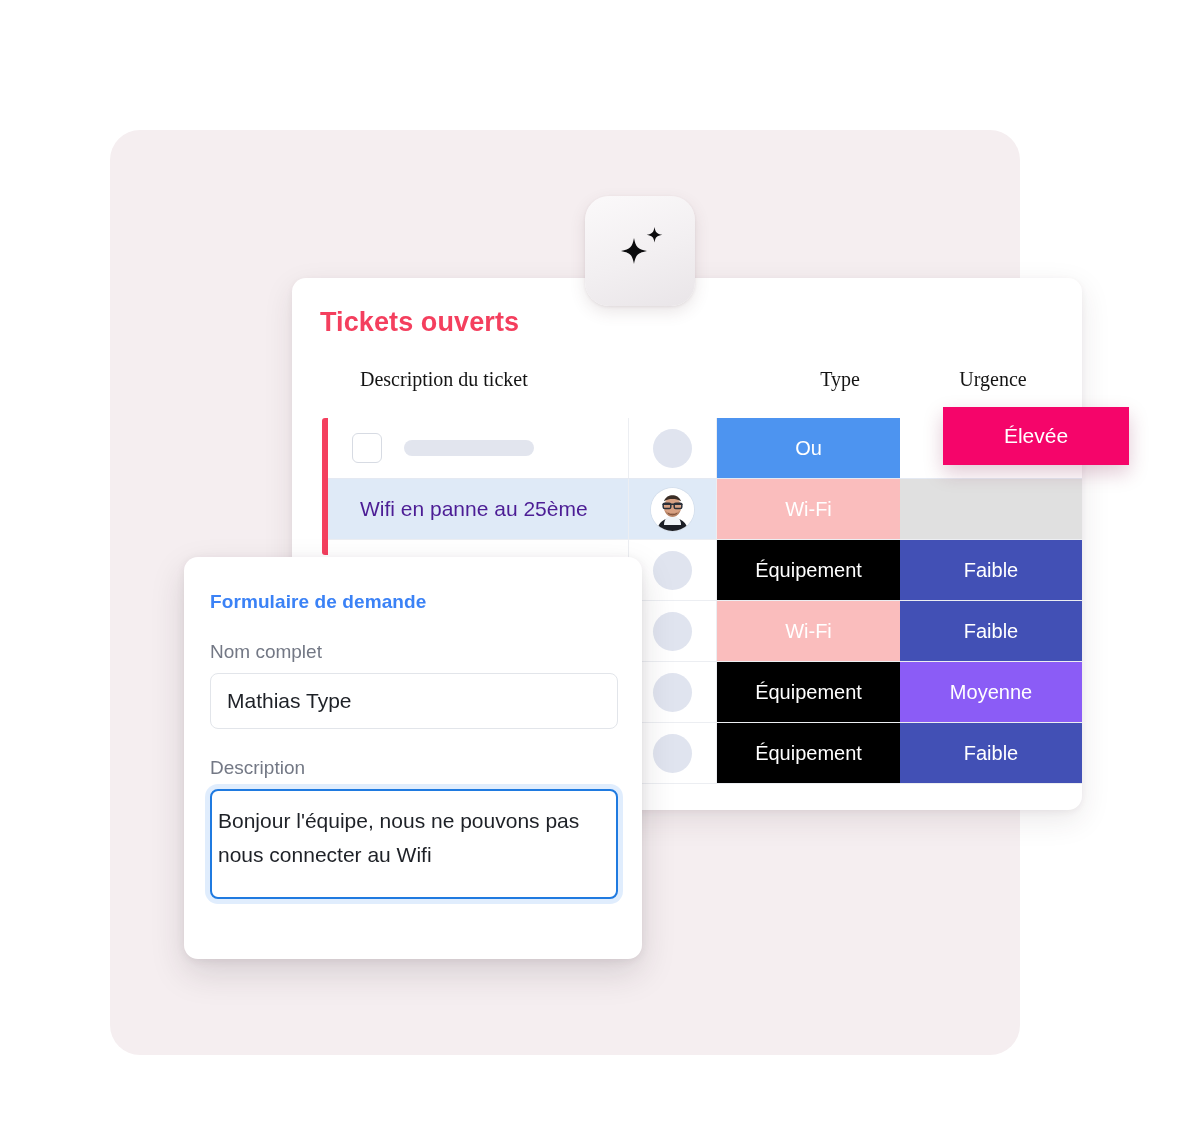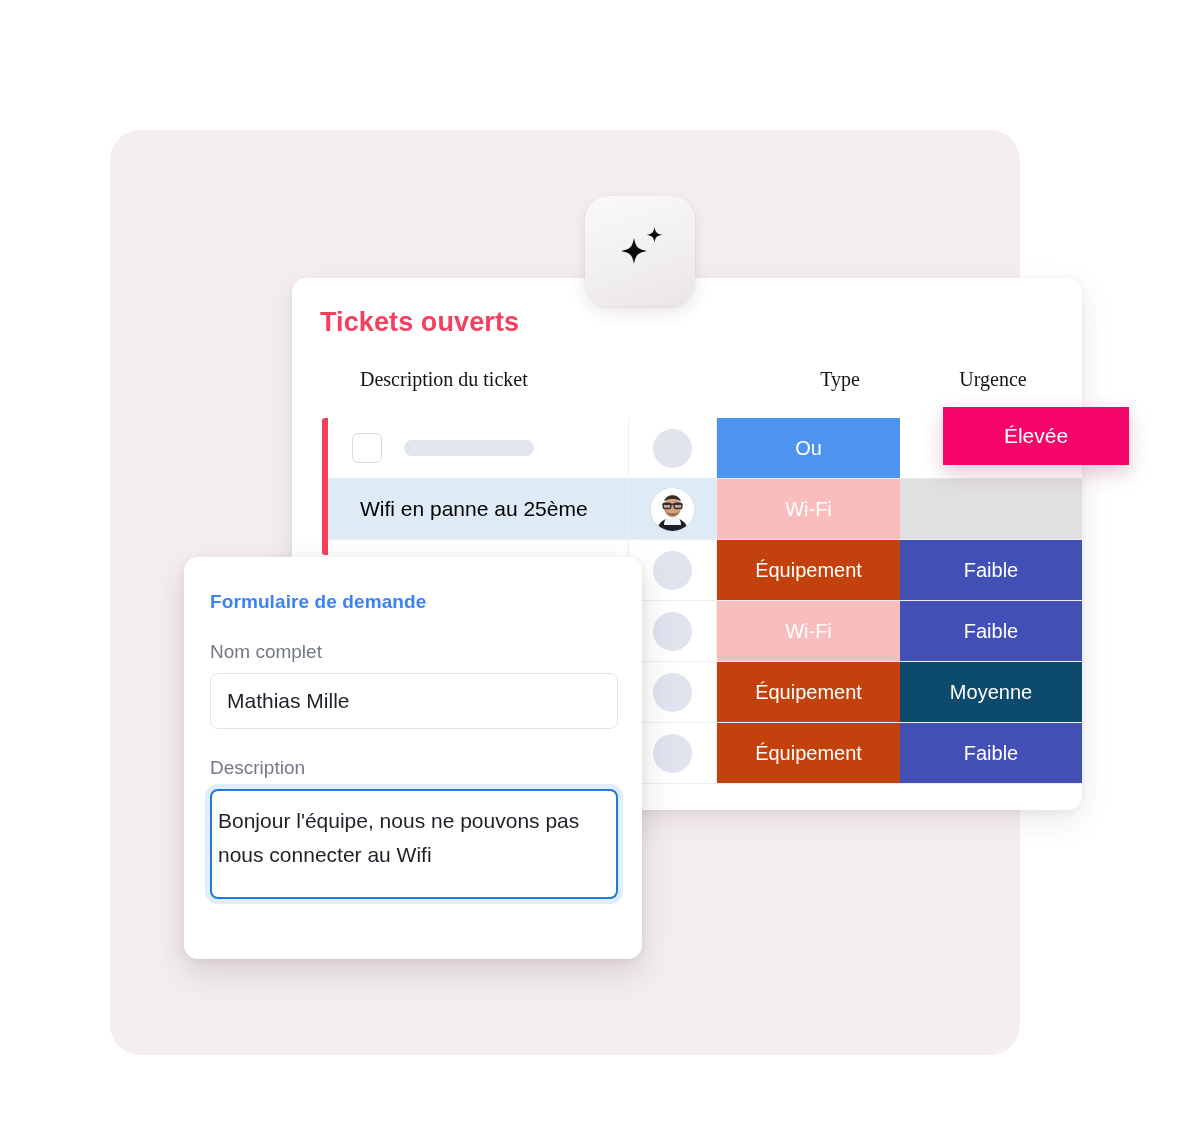--- a/index.html
+++ b/index.html
@@ -85,21 +85,21 @@
     width: 6px; height: 137px;
     background: #f43f5e;
     border-radius: 3px 0 0 3px;
     z-index: 6;
   }
 
   .c-desc {
     width: 307px; flex: none;
     display: flex; align-items: center;
     padding-left: 38px;
-    font-size: 21px; color: #000000;
+    font-size: 21px; color: #4c1d95;
     border-right: 1px solid #eceef2;
     white-space: nowrap;
   }
   .c-avatar {
     width: 88px; flex: none;
     display: flex; align-items: center; justify-content: center;
     border-right: 1px solid #eceef2;
   }
   .c-type {
     width: 183px; flex: none;
@@ -107,23 +107,23 @@
     font-size: 20px; color: #ffffff;
   }
   .c-urg {
     width: 182px; flex: none;
     display: flex; align-items: center; justify-content: center;
     font-size: 20px; color: #ffffff;
   }
 
   
   .fill-wifi  { background: #fabdbd; }
-  .fill-equip { background: #c2410c; }
+  .fill-equip { background: #000000; }
   .fill-faible  { background: #4250b5; }
-  .fill-moyenne { background: #0c4a6e; }
+  .fill-moyenne { background: #8b5cf6; }
   .fill-empty   { background: #e0e0e0; }
   .fill-plain   { background: transparent; }
 
   
   .checkbox {
     width: 30px; height: 30px;
     border: 1px solid #d7dbe3;
     border-radius: 6px;
     background: #fff;
     flex: none;
@@ -315,21 +315,21 @@
     <svg width="62" height="62" viewBox="0 0 62 62" aria-hidden="true">
       <path d="M25 18c1.9 9.4 3.6 11.1 13 13-9.4 1.9-11.1 3.6-13 13-1.9-9.4-3.6-11.1-13-13 9.4-1.9 11.1-3.6 13-13z" fill="#0b0b0d"></path>
       <path d="M45.5 7c1.1 5.7 2.1 6.7 7.8 7.8-5.7 1.1-6.7 2.1-7.8 7.8-1.1-5.7-2.1-6.7-7.8-7.8 5.7-1.1 6.7-2.1 7.8-7.8z" fill="#0b0b0d"></path>
     </svg>
   </div>
 
   <div class="form-card">
     <div class="form-title">Formulaire de demande</div>
 
     <div class="field-label">Nom complet</div>
-    <div class="text-input" placeholder="Nom complet">Mathias Mille</div>
+    <div class="text-input" placeholder="Nom complet">Mathias Type</div>
 
     <div class="field-label">Description</div>
     <div class="textarea-wrap" placeholder="Décrivez votre demande">
       <div class="textarea-text">Bonjour l'équipe, nous ne pouvons pas nous connecter au Wifi</div>
     </div>
   </div>
 
 </div>
 
 </body></html>

